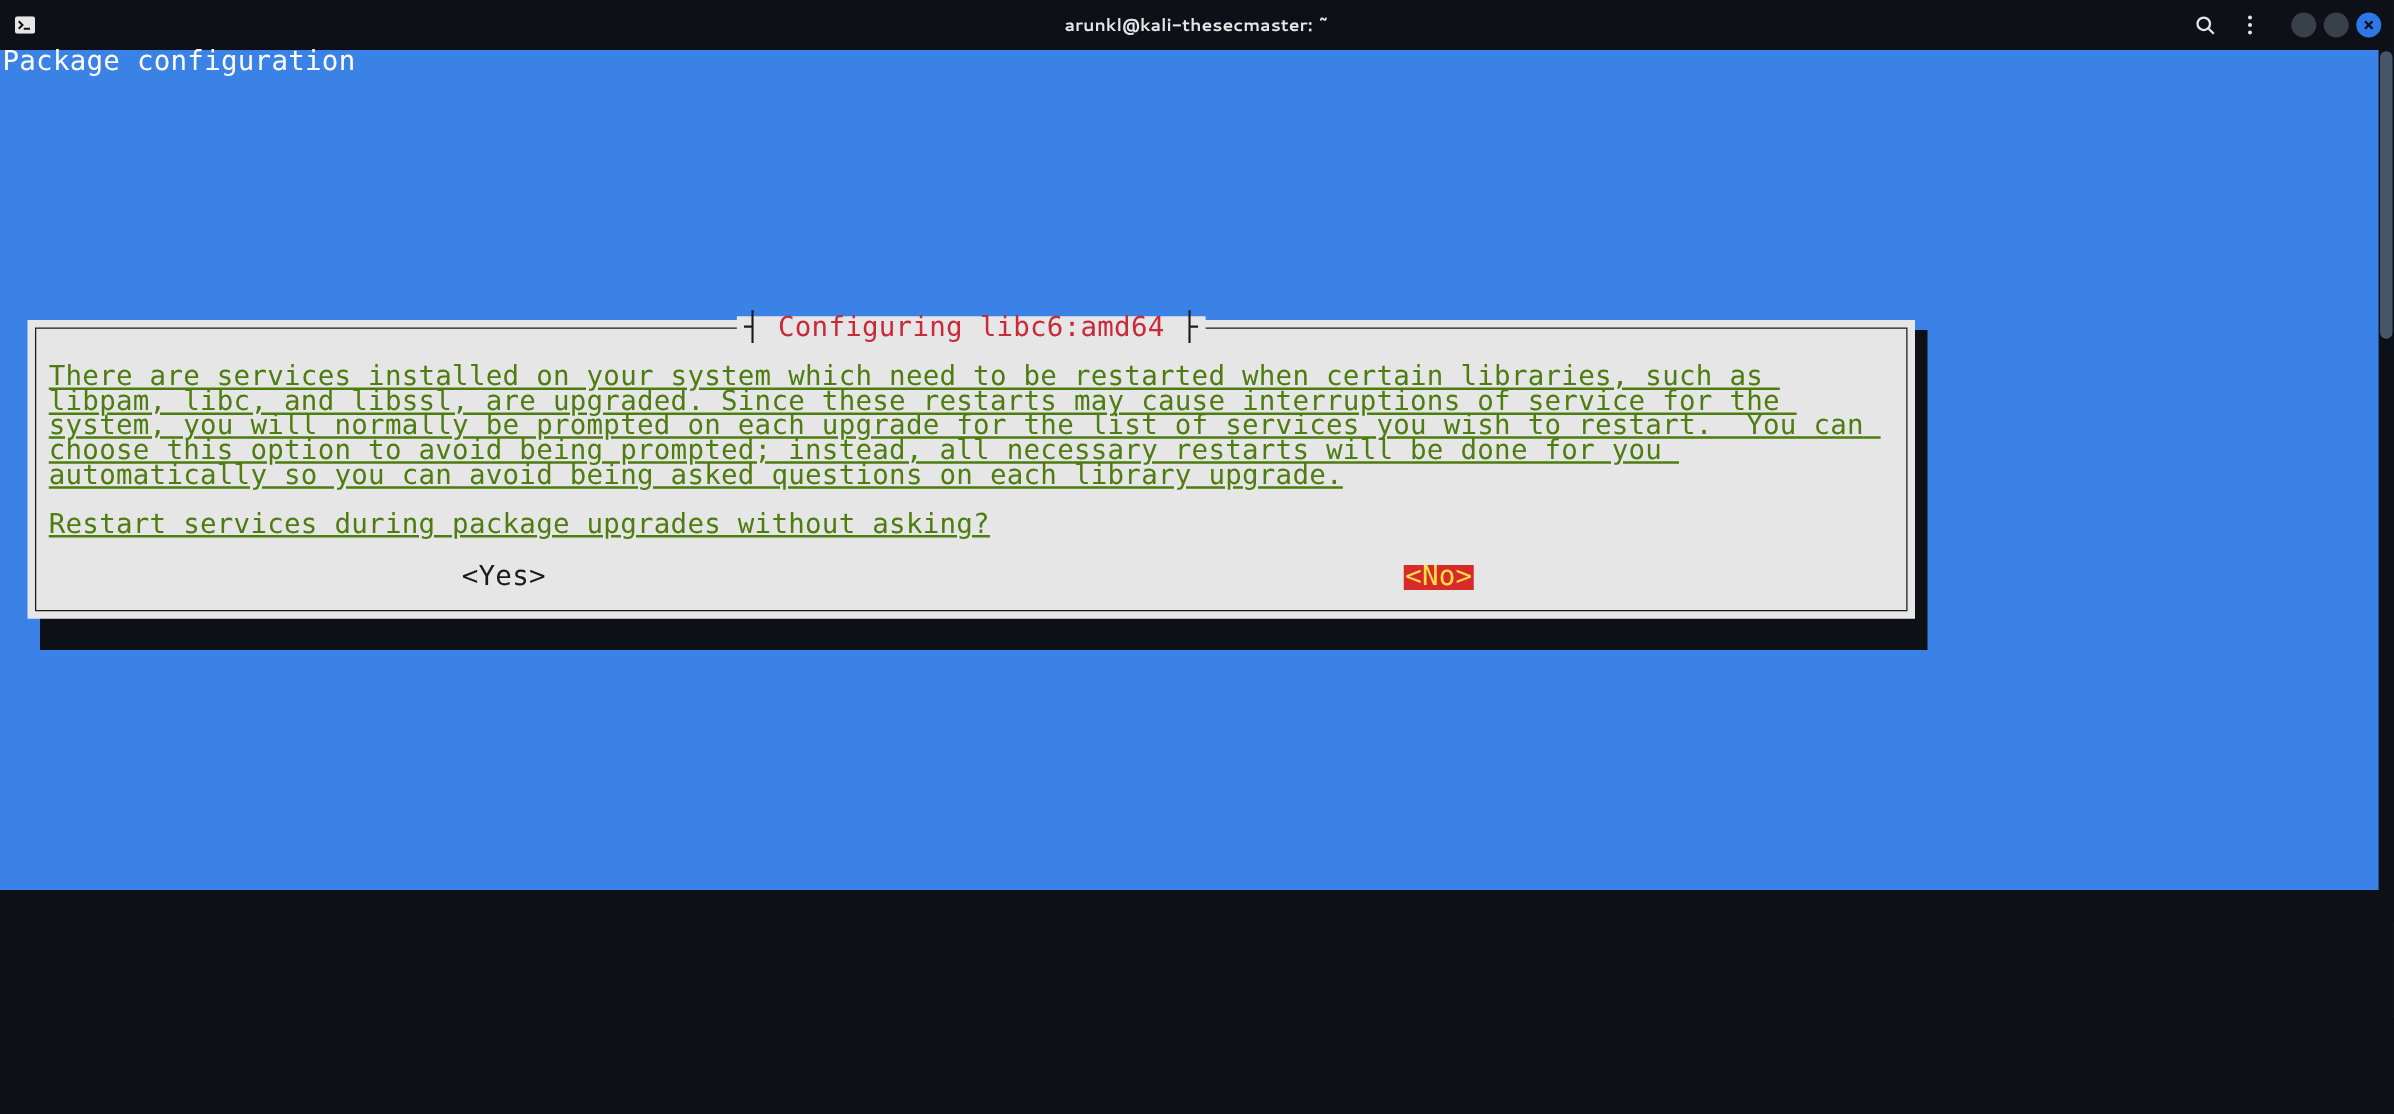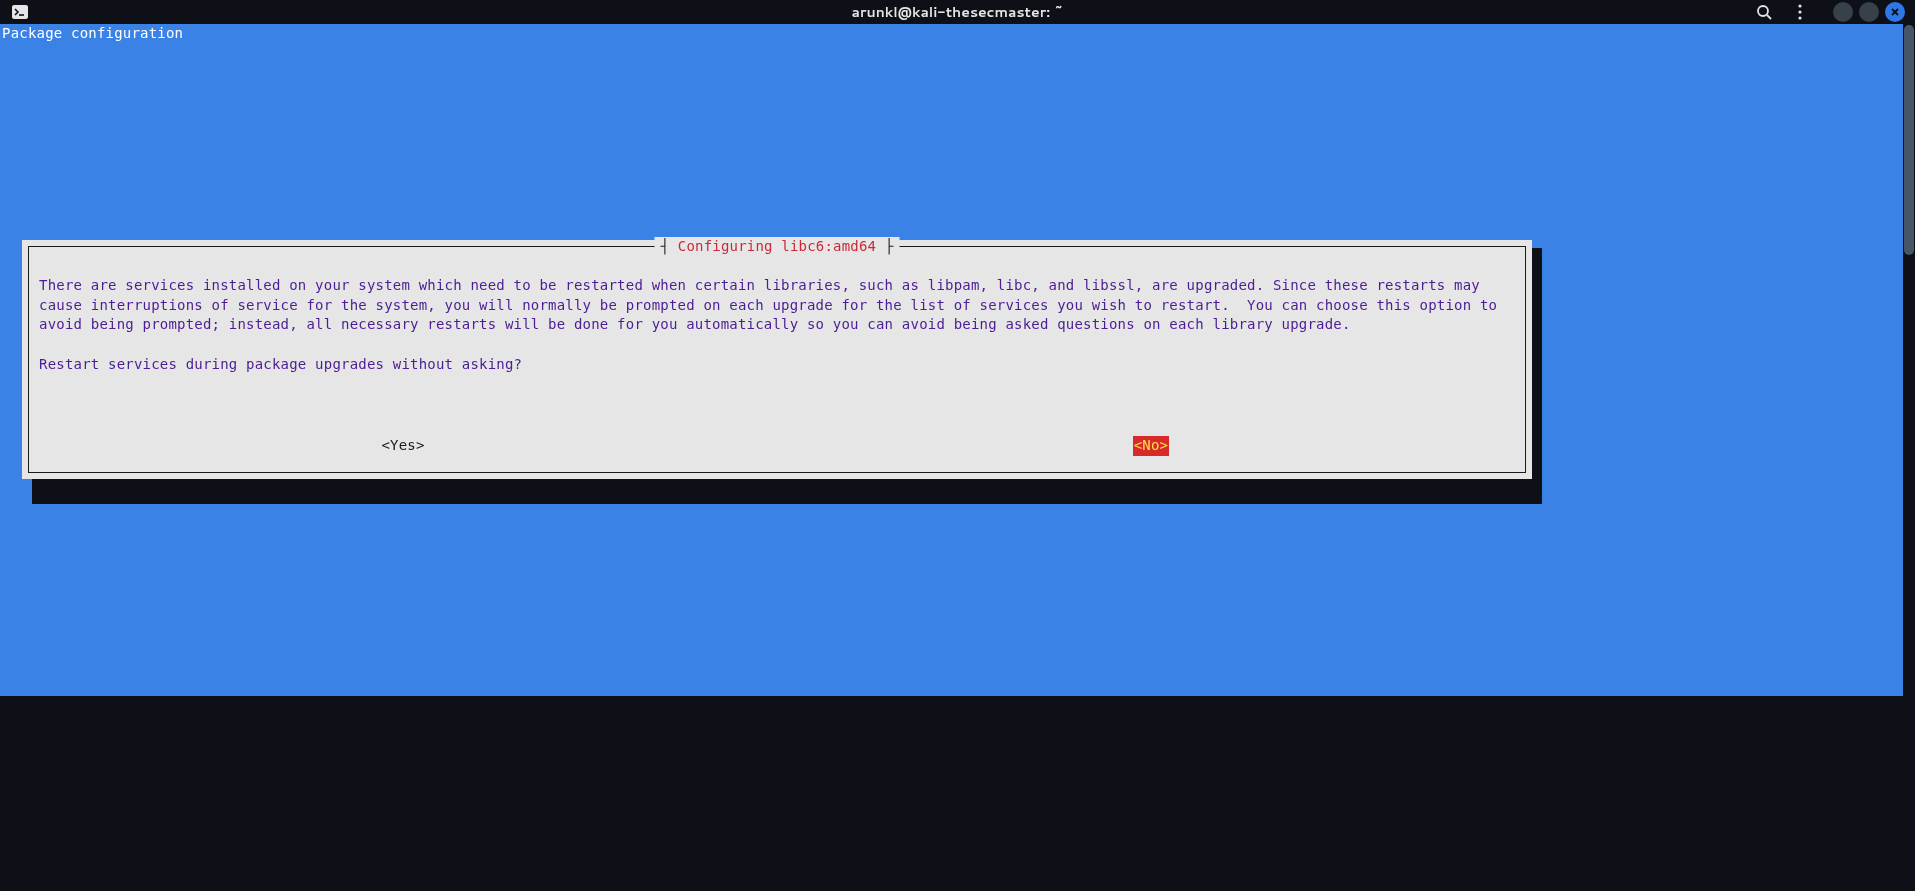--- a/index.html
+++ b/index.html
@@ -8,21 +8,21 @@
       box-sizing: border-box;
     }
     body {
       font-family: "DejaVu Sans Mono", "Liberation Mono", monospace;
       background: #0d1117;
       width: 1915px;
       height: 891px;
       overflow: hidden;
     }
     .titlebar {
-      height: 24px;
+      height: 40px;
       background: #0d1117;
       display: flex;
       align-items: center;
       color: #f0f0f0;
       font-family: "Cantarell", "Segoe UI", sans-serif;
       font-size: 14px;
       font-weight: 600;
       position: relative;
     }
     .titlebar-icon {
@@ -78,21 +78,21 @@
       height: calc(100% - 40px);
       background: #0d1117;
     }
     .term-content {
       position: absolute;
       top: 0;
       left: 0;
       right: 12px;
       height: 672px;
       background: #3b82e6;
-      font-size: 14px;
+      font-size: 22px;
       line-height: 19.7px;
       letter-spacing: 0.2px;
     }
     .pkg-config-label {
       color: #ffffff;
       padding-left: 2px;
       padding-top: 0px;
     }
     .dialog-shadow {
       position: absolute;
@@ -129,23 +129,24 @@
       font-weight: 500;
       white-space: nowrap;
       display: flex;
       align-items: center;
     }
     .dialog-title-bar {
       color: #1a1a1a;
       font-weight: 400;
     }
     .dialog-body {
-      color: #4c1d95;
+      color: #4d7c0f;
       padding-top: 29px;
       white-space: pre-wrap;
+      text-decoration: underline;
     }
     .dialog-buttons {
       position: absolute;
       bottom: 16px;
       left: 0;
       right: 0;
       display: flex;
       color: #1a1a1a;
     }
     .btn-holder {

